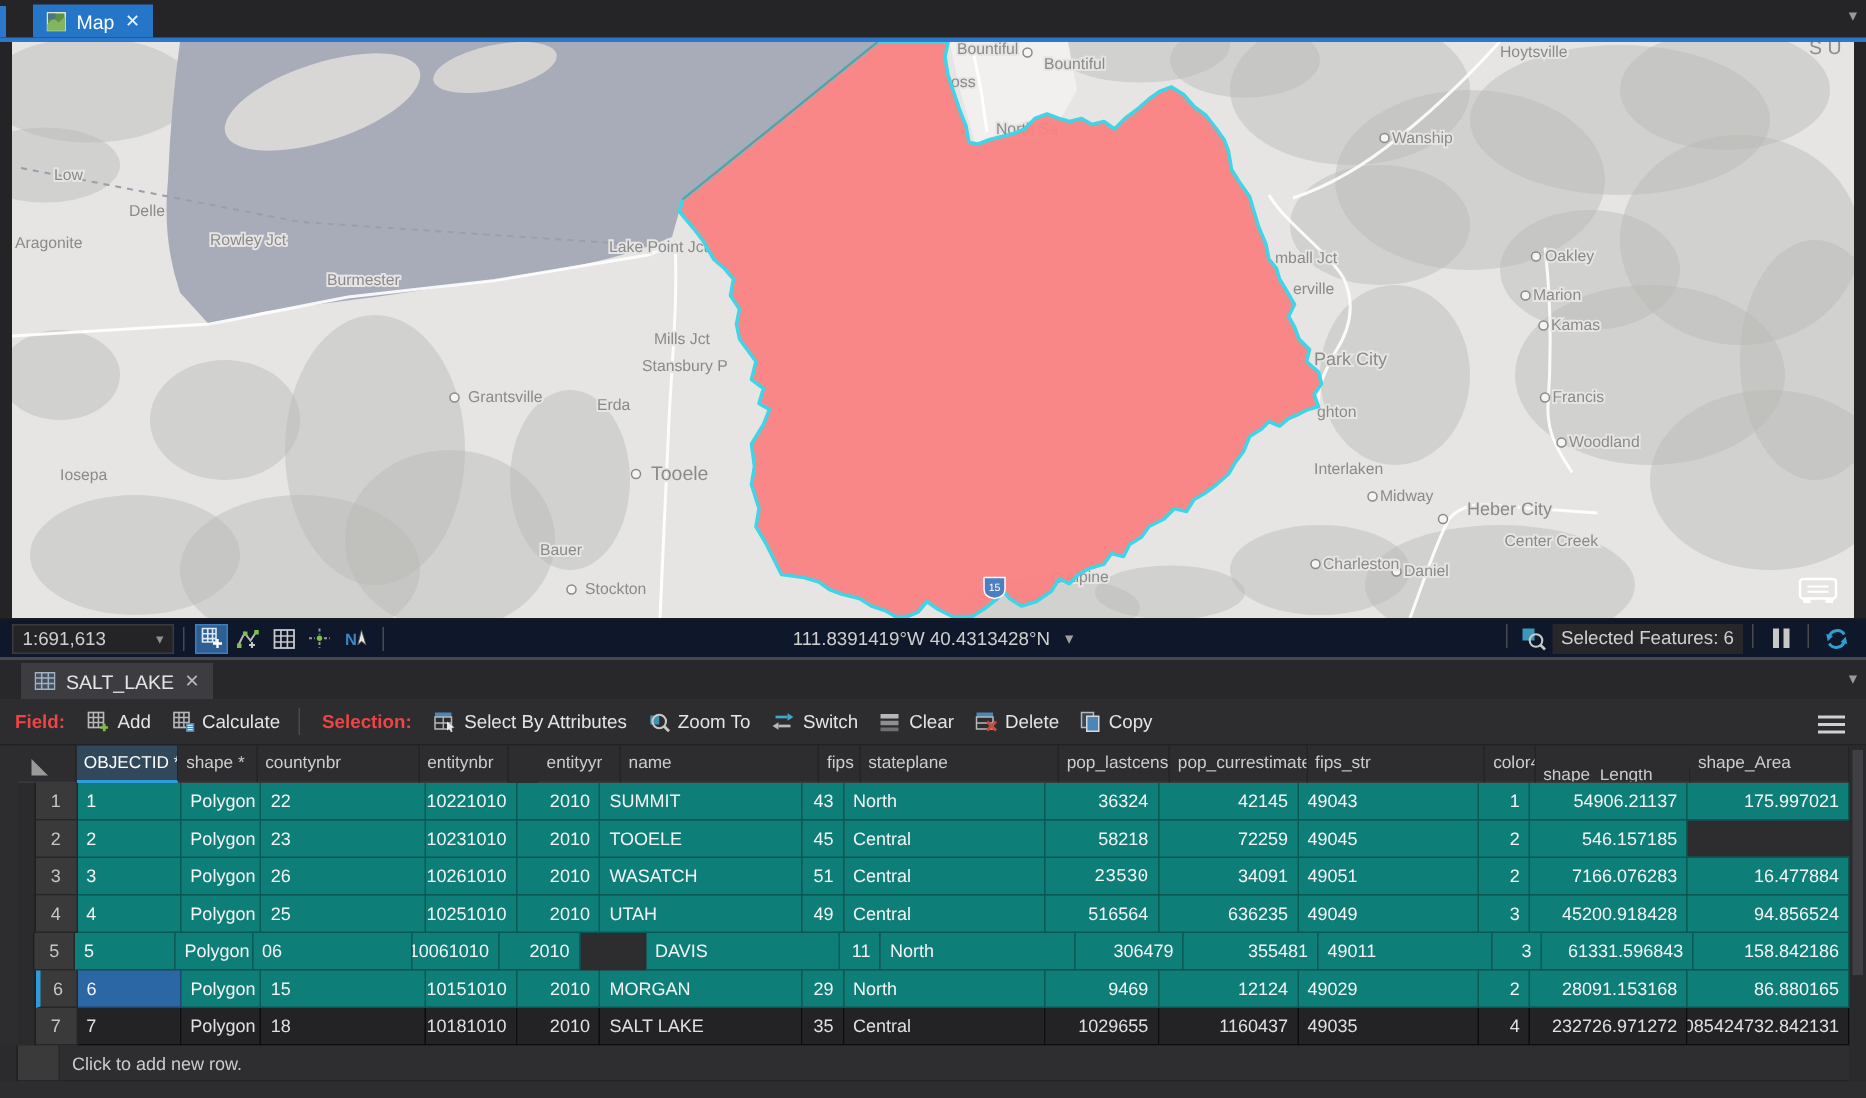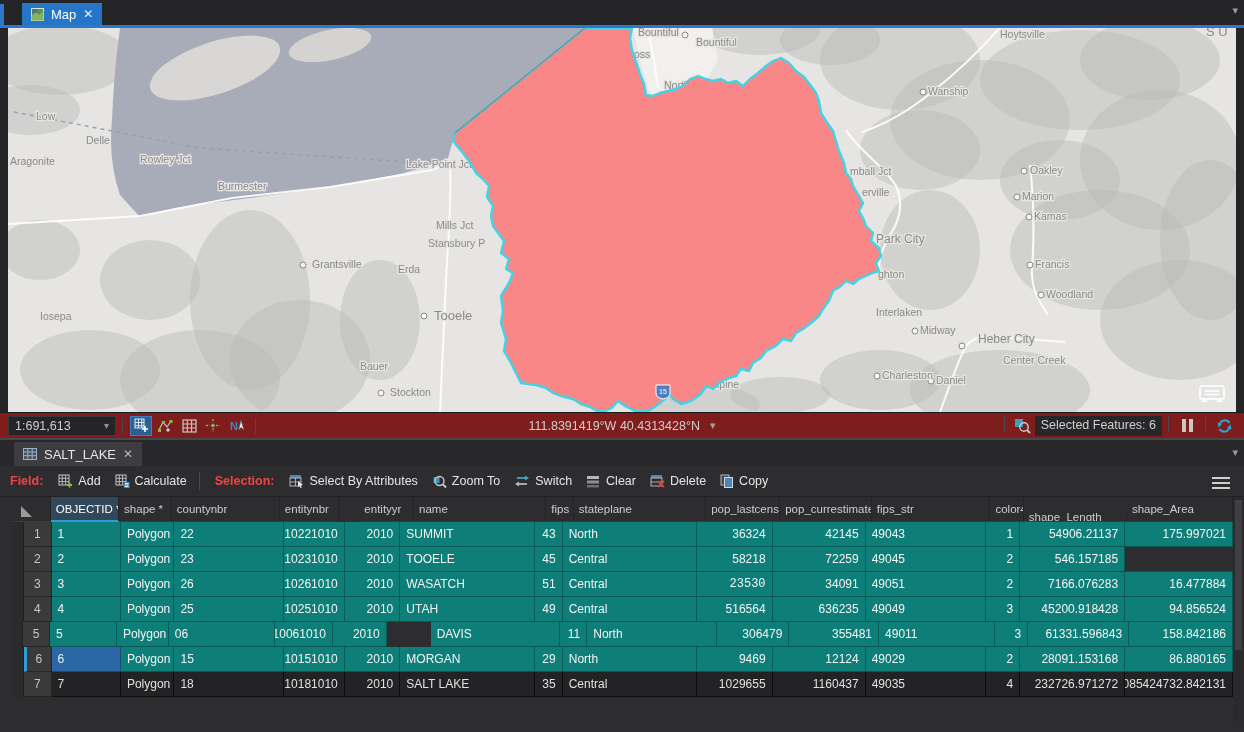--- a/index.html
+++ b/index.html
@@ -16,21 +16,21 @@
   .bar-caret { position:absolute; right:6px; top:4px; color:#9a9a9a; font-size:11px; }
 
   
   .map-frame { position:absolute; top:25px; left:0; width:1244px; height:387px; background:#242427;
                border-top:3px solid #2b78cc; }
   .map-canvas { position:absolute; left:8px; top:0; width:1228px; height:384px; background:#e6e5e3; }
   .map-canvas svg { display:block; }
   .ovw-icon { position:absolute; right:10px; bottom:8px; width:28px; height:20px; }
 
   
-  .statusbar { position:absolute; top:412px; left:0; width:1244px; height:26px; background:#7f1d1d;
+  .statusbar { position:absolute; top:412px; left:0; width:1244px; height:26px; background:#0f172a;
                border-top:1px solid #1c1c1e; display:flex; align-items:center; color:#cfcfcf; font-size:12.5px; }
   .scale-combo { margin-left:8px; width:108px; height:20px; background:#242427; border:1px solid #3a3a3d;
                  display:flex; align-items:center; justify-content:space-between; padding:0 6px; }
   .scale-combo .caret { color:#8f8f8f; font-size:10px; }
   .sb-div { width:1px; height:16px; background:#4a4a4e; margin:0 6px; }
   .sb-icon { width:22px; height:20px; display:flex; align-items:center; justify-content:center; margin:0 1px; }
   .sb-icon.active { background:#2d5f93; border:1px solid #3d7fbd; }
   .sb-center { position:absolute; left:0; right:0; display:flex; justify-content:center; align-items:center; gap:10px; pointer-events:none; }
   .sb-center > * { pointer-events:auto; }
   .sb-center .caret { color:#a0a0a0; font-size:11px; }
@@ -529,19 +529,24 @@
         <div class="g-cell" style="width: 136px;">SALT LAKE</div>
         <div class="g-cell al-r" style="width: 28px;">35</div>
         <div class="g-cell" style="width: 136px;">Central</div>
         <div class="g-cell al-r" style="width: 76px;">1029655</div>
         <div class="g-cell al-r" style="width: 94px;">1160437</div>
         <div class="g-cell" style="width: 122px;">49035</div>
         <div class="g-cell al-r" style="width: 34px;">4</div>
         <div class="g-cell al-r" style="width: 106px;">232726.971272</div>
         <div class="g-cell al-r" style="width: 109px;">2085424732.842131</div>
       </div>
+      <div class="addrow">
+        <div class="g-gutter"></div>
+        <div class="g-num"></div>
+        <div class="g-body" style="width: 1193px;">Click to add new row.</div>
+      </div>
     </div>
   <div class="vscroll">
       <i></i>
     </div>
   <div class="bottom-strip"></div>
 
 </div>
 
 </body></html>

